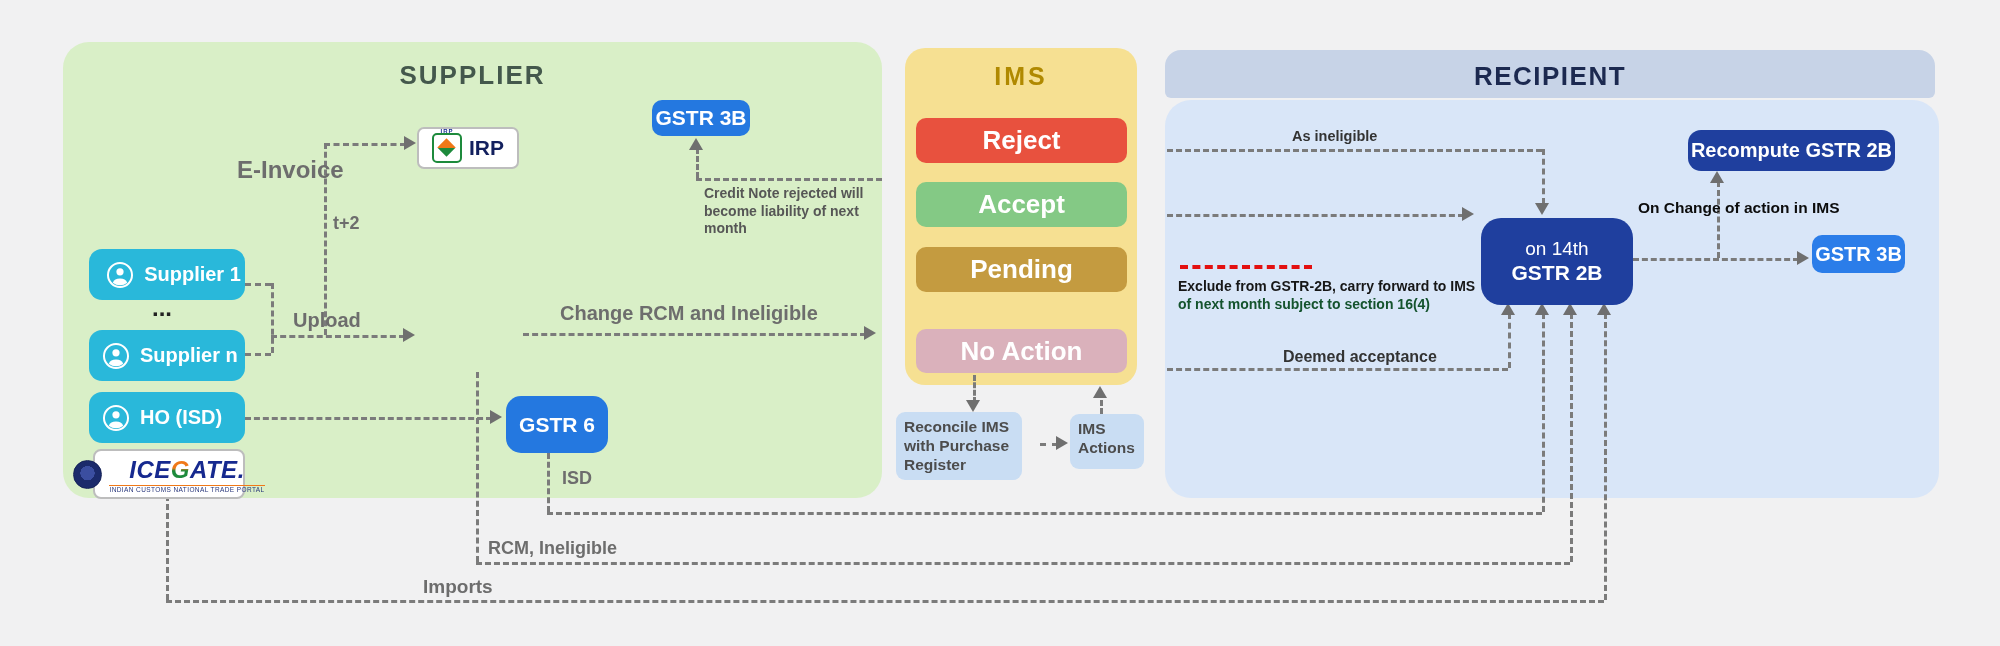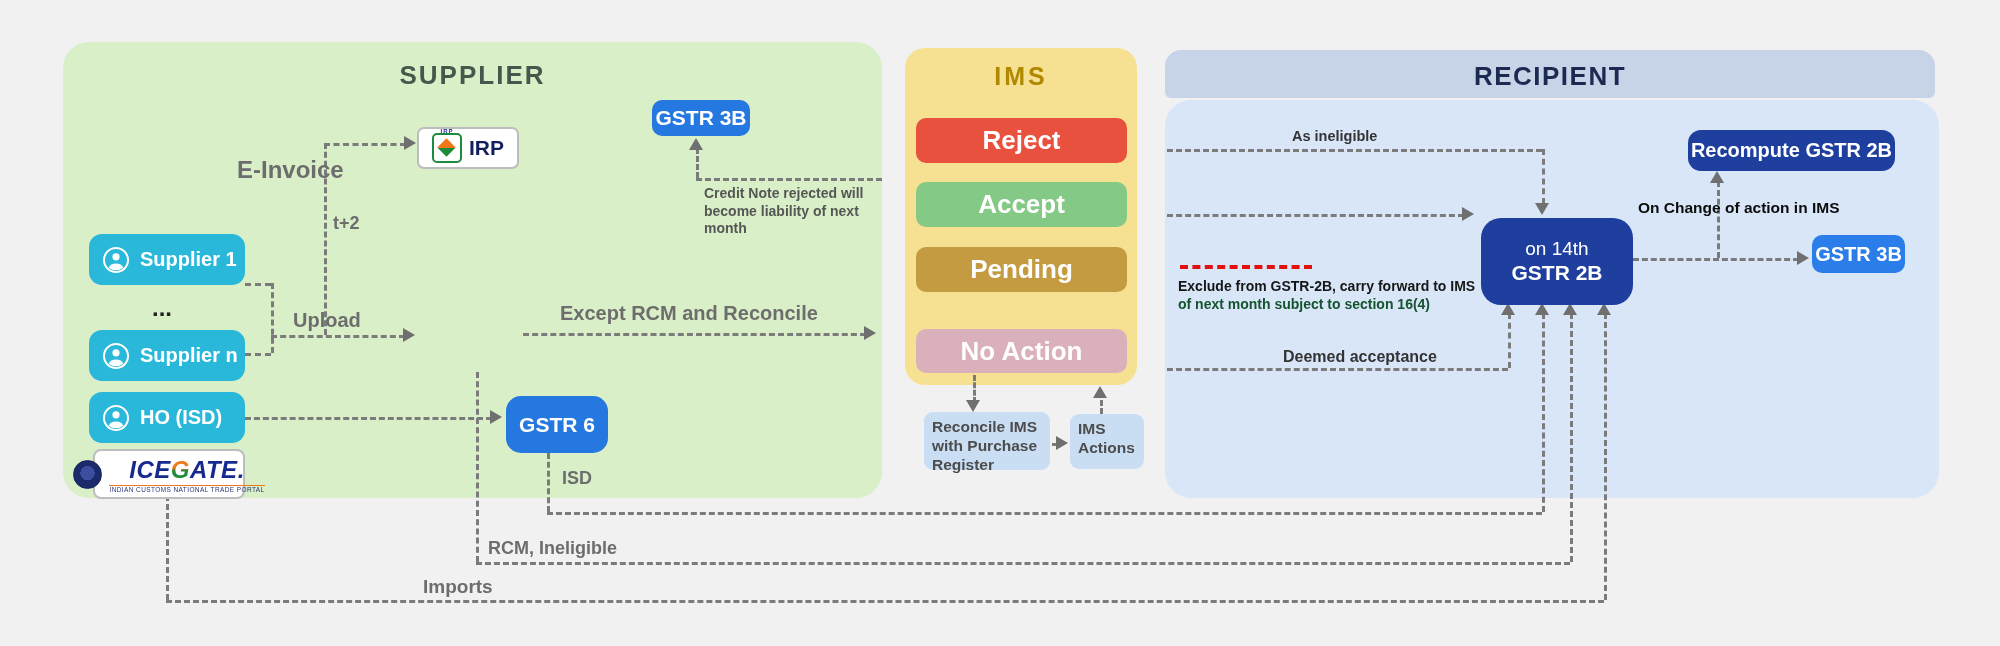--- a/index.html
+++ b/index.html
@@ -115,32 +115,32 @@
   <div class="ar ar-u" style="left:1710px;top:171px;"></div>
   <div class="hline" style="left:1167px;top:368px;width:341px;"></div>
   <div class="vline" style="left:1508px;top:313px;height:55px;"></div>
   <div class="ar ar-u" style="left:1501px;top:303px;"></div>
 
   <div class="redline" style="left:1180px;top:265px;width:132px;"></div>
 
   <div class="lbl" style="left:237px;top:156px;font-size:24px;">E-Invoice</div>
   <div class="lbl" style="left:333px;top:213px;font-size:18px;">t+2</div>
   <div class="lbl" style="left:293px;top:309px;font-size:20px;">Upload</div>
-  <div class="lbl" style="left:560px;top:302px;font-size:20px;">Except RCM and Reconcile</div>
+  <div class="lbl" style="left:560px;top:302px;font-size:20px;">Change RCM and Ineligible</div>
   <div class="lbl" style="left:704px;top:185px;width:168px;font-size:14px;line-height:1.25;color:#565656;white-space:normal;">Credit Note rejected will become liability of next month</div>
   <div class="lbl" style="left:562px;top:468px;font-size:18px;">ISD</div>
   <div class="lbl" style="left:488px;top:538px;font-size:18px;">RCM, Ineligible</div>
   <div class="lbl" style="left:423px;top:576px;font-size:19px;">Imports</div>
   <div class="dark-lbl" style="left:1292px;top:128px;font-size:14.5px;">As ineligible</div>
   <div class="dark-lbl" style="left:1638px;top:199px;font-size:15.5px;color:#0c0c0c;">On Change of action in IMS</div>
   <div class="dark-lbl" style="left:1178px;top:278px;font-size:14px;color:#161616;">Exclude from GSTR-2B, carry forward to  IMS</div>
   <div class="dark-lbl" style="left:1178px;top:296px;font-size:14px;color:#14532d;">of next month subject to  section 16(4)</div>
   <div class="dark-lbl" style="left:1283px;top:348px;font-size:16px;">Deemed acceptance</div>
 
-  <div class="cyanbox" style="top:234px;">
+  <div class="cyanbox" style="top:249px;justify-content:center;">
     <span class="icon">
       <svg width="28" height="28" viewBox="0 0 24 24">
         <circle cx="12" cy="12" r="10.3" fill="none" stroke="#fff" stroke-width="1.7"></circle>
         <circle cx="12" cy="9.3" r="3.1" fill="#fff"></circle>
         <path d="M5.8 18.6 a6.5 5 0 0 1 12.4 0 A10 10 0 0 1 5.8 18.6" fill="#fff"></path>
       </svg>
       </span>
     <span>Supplier 1</span>
   </div>
   <div class="dark-lbl" style="left:152px;top:294px;font-size:24px;color:#222;">...</div>
@@ -184,21 +184,21 @@
   <div class="bluebox" style="left:652px;top:100px;width:98px;height:36px;font-size:21px;border-radius:10px;">GSTR 3B</div>
 
 
   <div class="bluebox" style="left:506px;top:396px;width:102px;height:57px;font-size:21px;border-radius:15px;">GSTR 6</div>
 
   <div class="chip" style="top: 118px; background-color: rgb(232, 81, 62);">Reject</div>
   <div class="chip" style="top: 247px; background-color: rgb(196, 155, 64);">Pending</div>
   <div class="chip" style="top: 182px; background-color: rgb(132, 201, 133);">Accept</div>
   <div class="chip" style="top: 329px; height: 44px; background-color: rgb(218, 177, 187);">No Action</div>
 
-  <div class="softbox" style="left:924px;top:412px;width:126px;height:58px;">Reconcile IMS with Purchase Register</div>
+  <div class="softbox" style="left:896px;top:412px;width:126px;height:68px;">Reconcile IMS with Purchase Register</div>
   <div class="softbox" style="left:1070px;top:414px;width:74px;height:55px;">IMS Actions</div>
 
   <div class="navybox" style="left:1688px;top:130px;width:207px;height:41px;font-size:20px;">Recompute GSTR 2B</div>
 
   <div class="navybox" style="left:1481px;top:218px;width:152px;height:87px;border-radius:20px;flex-direction:column;line-height:1.25;">
     <span style="font-weight:normal;font-size:19px;">on 14th</span>
     <span style="font-size:21px;">GSTR 2B</span>
   </div>
 
   <div class="bluebox" style="left:1812px;top:235px;width:93px;height:38px;font-size:20px;background:#2b7de9;border-radius:10px;">GSTR 3B</div>

